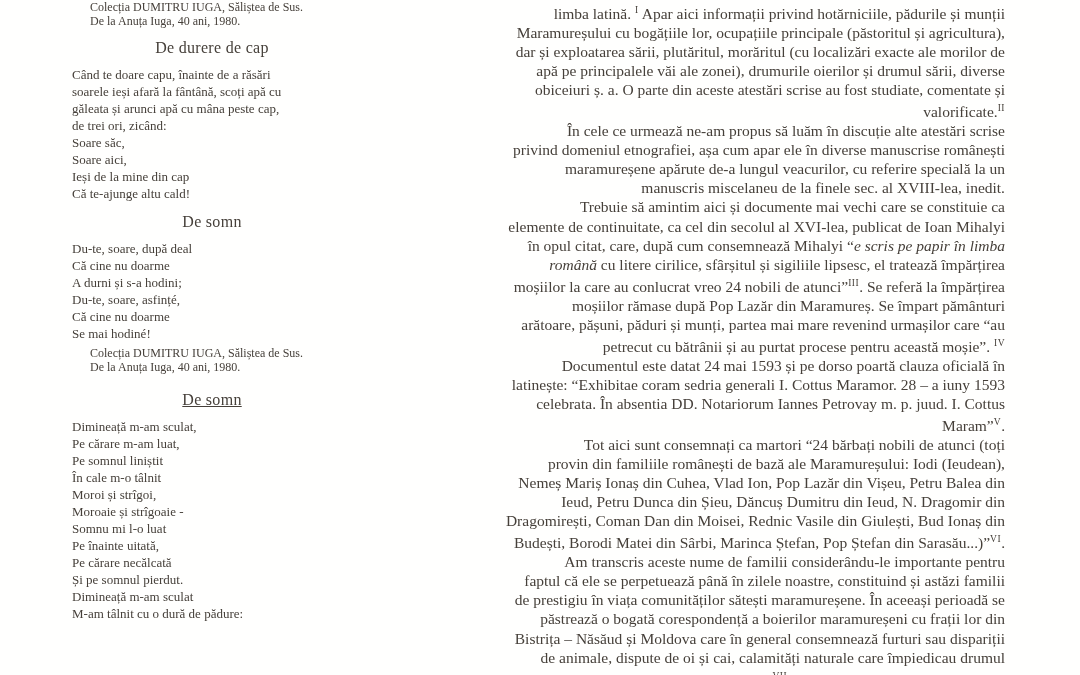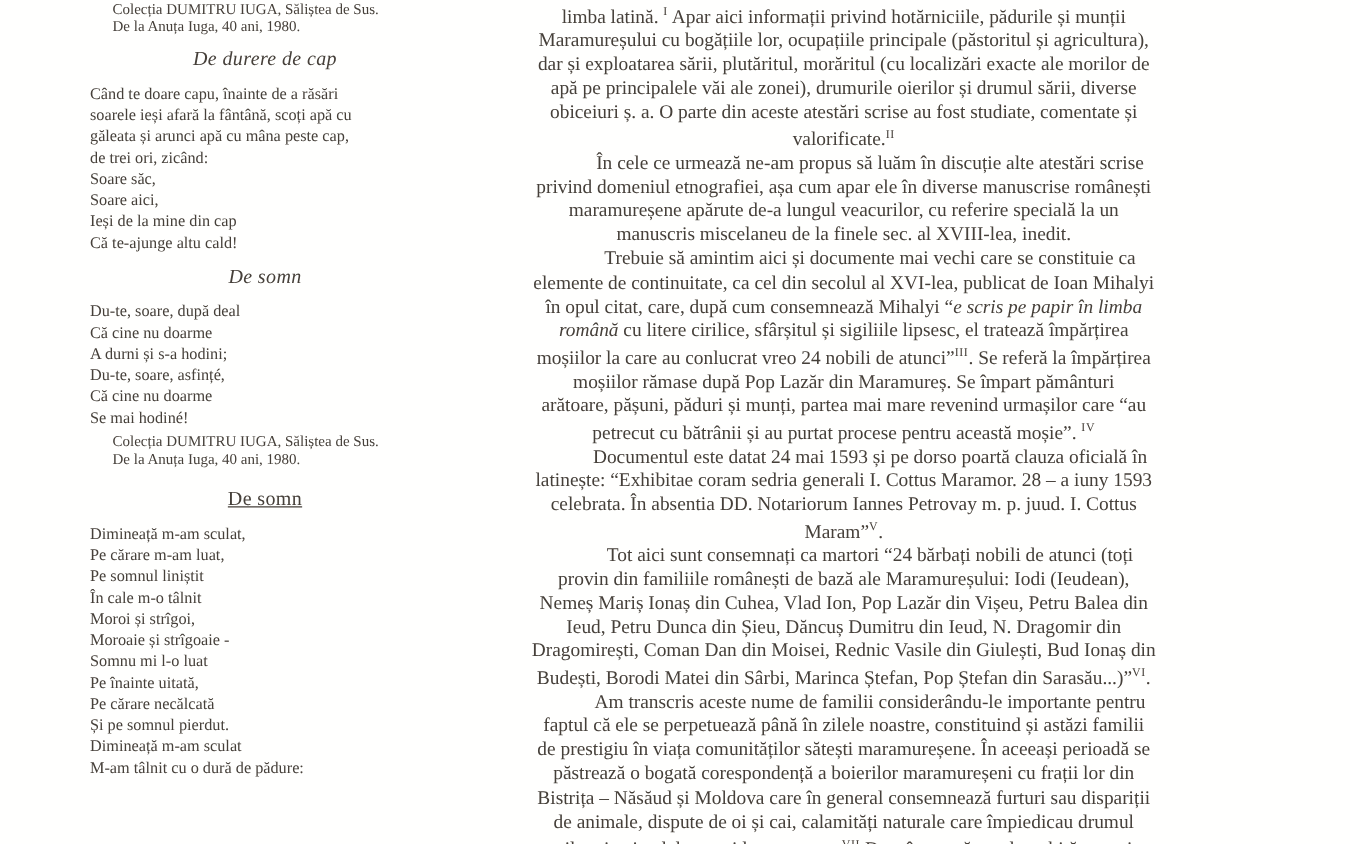--- a/index.html
+++ b/index.html
@@ -13,29 +13,29 @@
   .col-left{position:absolute;left:72px;top:-4px;width:280px}
   .col-right{position:absolute;left:345px;top:1px;width:660px}
 
   
   .credit{font-size:12px;line-height:14px;margin:4px 18px 6px}
   .credit-line{white-space:nowrap}
   .heading{
     text-align:center;font-size:16px;line-height:20px;
     margin:10px 0 8px;letter-spacing:.3px;
   }
-  .h-italic{font-style:italic}
+  .h-italic{}
   .h-underline{text-decoration:underline;margin-top:16px}
   .poem{font-size:13px;line-height:17px;margin:0 0 4px}
   .poem-line{white-space:nowrap}
 
   
   .para{
     margin:0;font-size:15.5px;line-height:19.05px;
-    white-space:pre-line;text-align:center;
+    white-space:pre-line;text-align:right;
   }
   .indent{text-indent:42px}
   .sup{font-size:9.5px;vertical-align:6px;letter-spacing:.5px}
   .ital{font-style:italic}
 </style>
 </head>
 <body>
 
 <div class="page">
   <div class="col-left">

